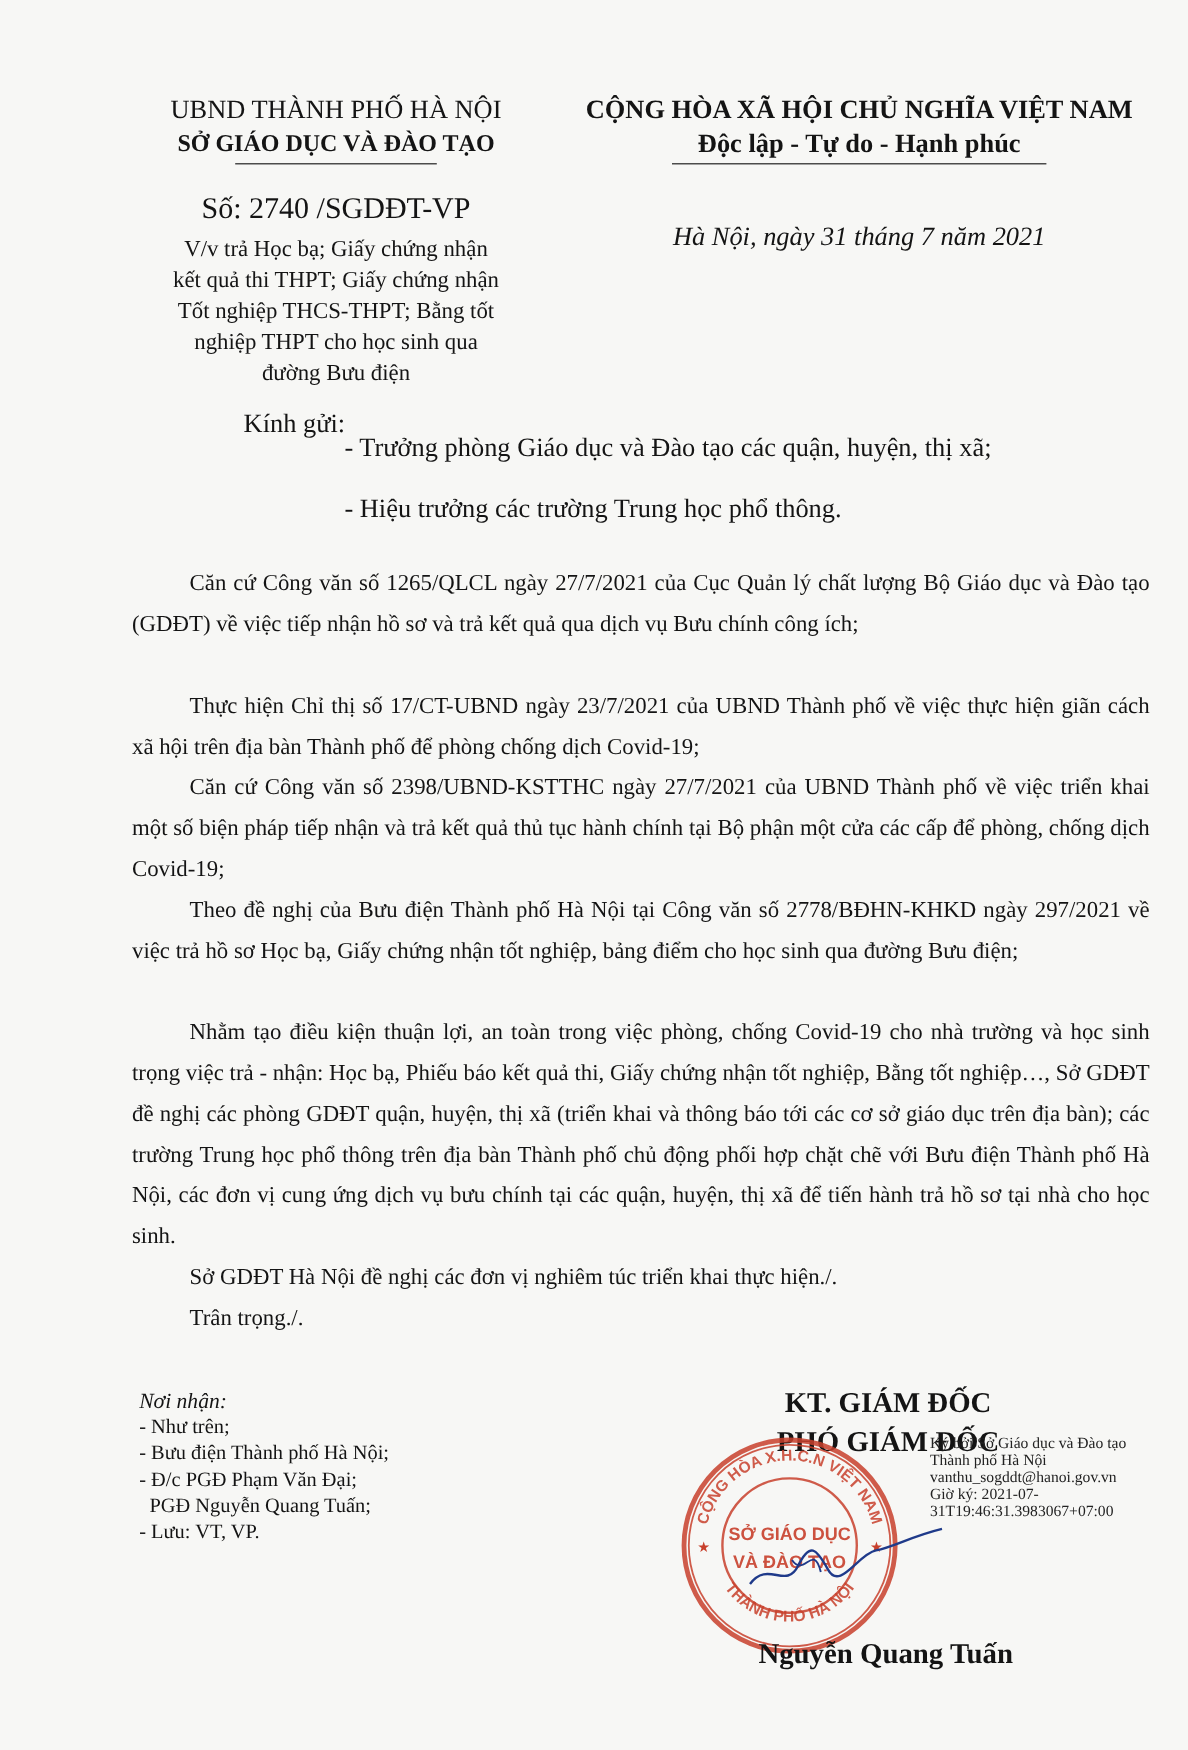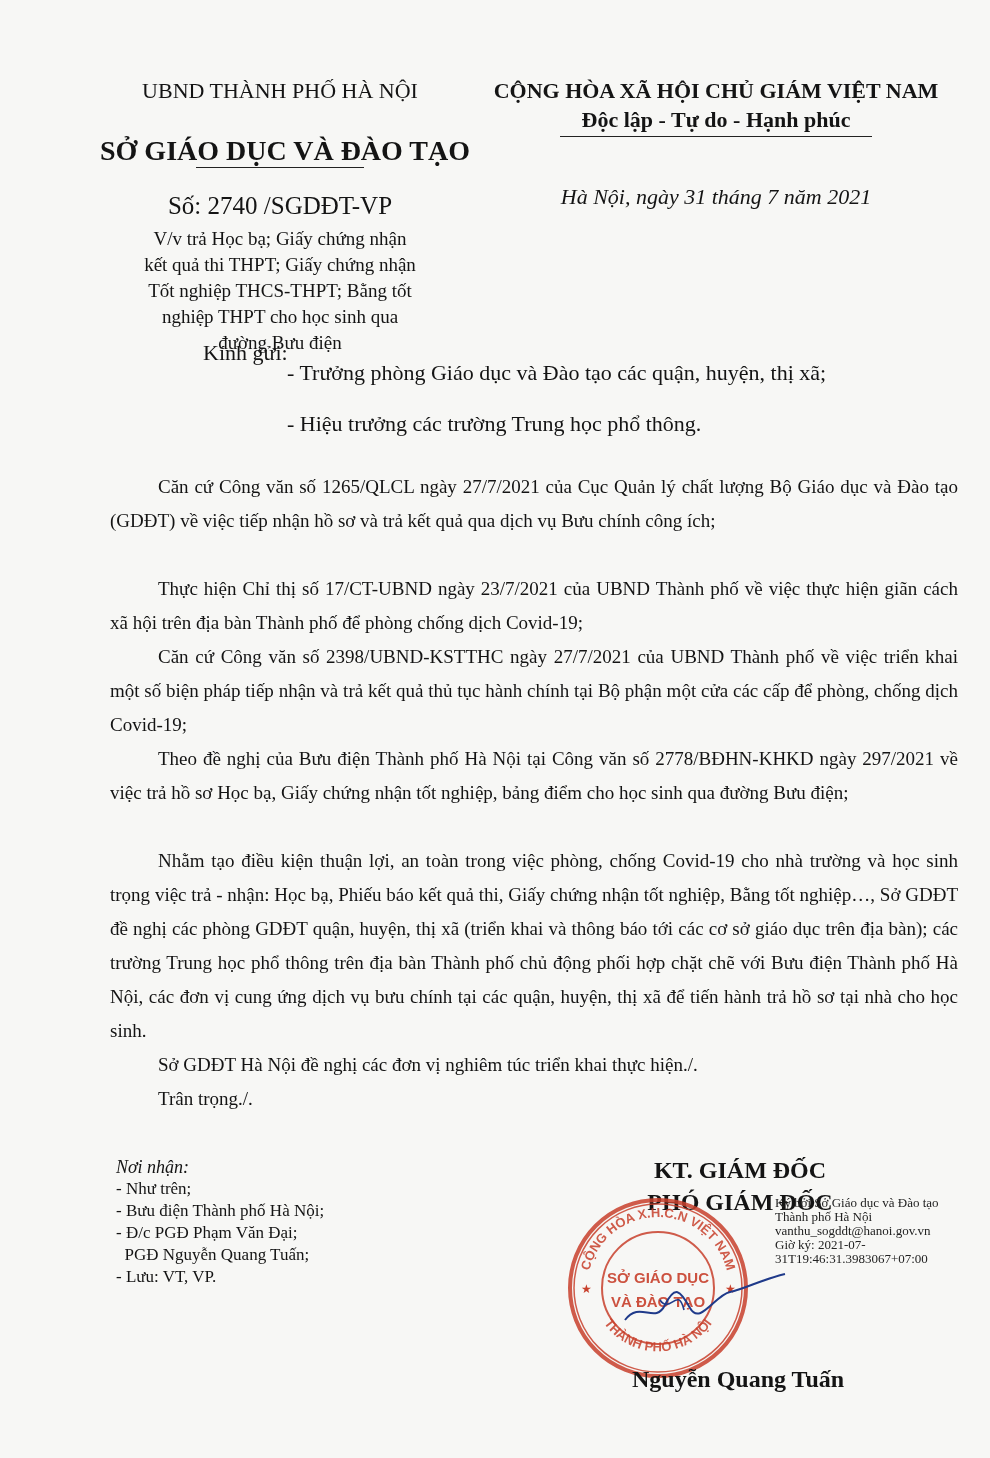--- a/index.html
+++ b/index.html
@@ -7,21 +7,21 @@
     width: 990px; height: 1458px; overflow: hidden;
     background: #f7f7f5;
     font-family: "Liberation Serif", "DejaVu Serif", serif;
     color: #141414;
     position: relative;
   }
   .page { position: absolute; left: 0; top: 0; width: 990px; height: 1413px; }
   .abs { position: absolute; white-space: nowrap; }
   .hdr-left { left: 100px; top: 76px; width: 360px; text-align: center; }
   .hdr-left .l1 { font-size: 22px; line-height: 30px; }
-  .hdr-left .l2 { font-size: 28px; line-height: 28px; font-weight: bold; margin-top: 31px; }
+  .hdr-left .l2 { font-size: 20px; line-height: 28px; font-weight: bold; }
   .hdr-left .rule { width: 168px; height: 0; border-top: 1.5px solid #222; margin: 2px auto 0; }
   .hdr-left .so { font-size: 25px; line-height: 28px; margin-top: 24px; }
   .hdr-left .vv { font-size: 19px; line-height: 26px; margin-top: 6px; white-space: normal; }
   .hdr-right { left: 452px; top: 76px; width: 528px; text-align: center; }
   .hdr-right .l1 { font-size: 22px; line-height: 30px; font-weight: bold; }
   .hdr-right .l2 { font-size: 22px; line-height: 28px; font-weight: bold; }
   .hdr-right .rule { width: 312px; height: 0; border-top: 1.5px solid #222; margin: 2px auto 0; }
   .hdr-right .date { font-size: 22px; font-style: italic; margin-top: 46px; line-height: 28px; }
   .kinh-gui { left: 203px; top: 340px; font-size: 22px; }
   .recip { left: 287px; font-size: 22px; }
@@ -47,21 +47,21 @@
     <div class="vv">
       <div>V/v trả Học bạ; Giấy chứng nhận</div>
       <div>kết quả thi THPT; Giấy chứng nhận</div>
       <div>Tốt nghiệp THCS-THPT; Bằng tốt</div>
       <div>nghiệp THPT cho học sinh qua</div>
       <div>đường Bưu điện</div>
     </div>
   </div>
 
   <div class="abs hdr-right">
-    <div class="l1">CỘNG HÒA XÃ HỘI CHỦ GIÁM VIỆT NAM</div>
+    <div class="l1">CỘNG HÒA XÃ HỘI CHỦ NGHĨA VIỆT NAM</div>
     <div class="l2">Độc lập - Tự do - Hạnh phúc</div>
     <div class="rule"></div>
     <div class="date">Hà Nội, ngày  31  tháng 7  năm 2021</div>
   </div>
 
   <div class="abs kinh-gui">Kính gửi:</div>
   <div class="abs recip" style="top:360px">- Trưởng phòng Giáo dục và Đào tạo các quận, huyện, thị xã;</div>
   <div class="abs recip" style="top:411px">- Hiệu trưởng các trường Trung học phổ thông.</div>
 
   <div class="abs para" style="top:470px">Căn cứ Công văn số 1265/QLCL ngày 27/7/2021 của Cục Quản lý chất lượng Bộ Giáo dục và Đào tạo (GDĐT) về việc tiếp nhận hồ sơ và trả kết quả qua dịch vụ Bưu chính công ích;</div>

